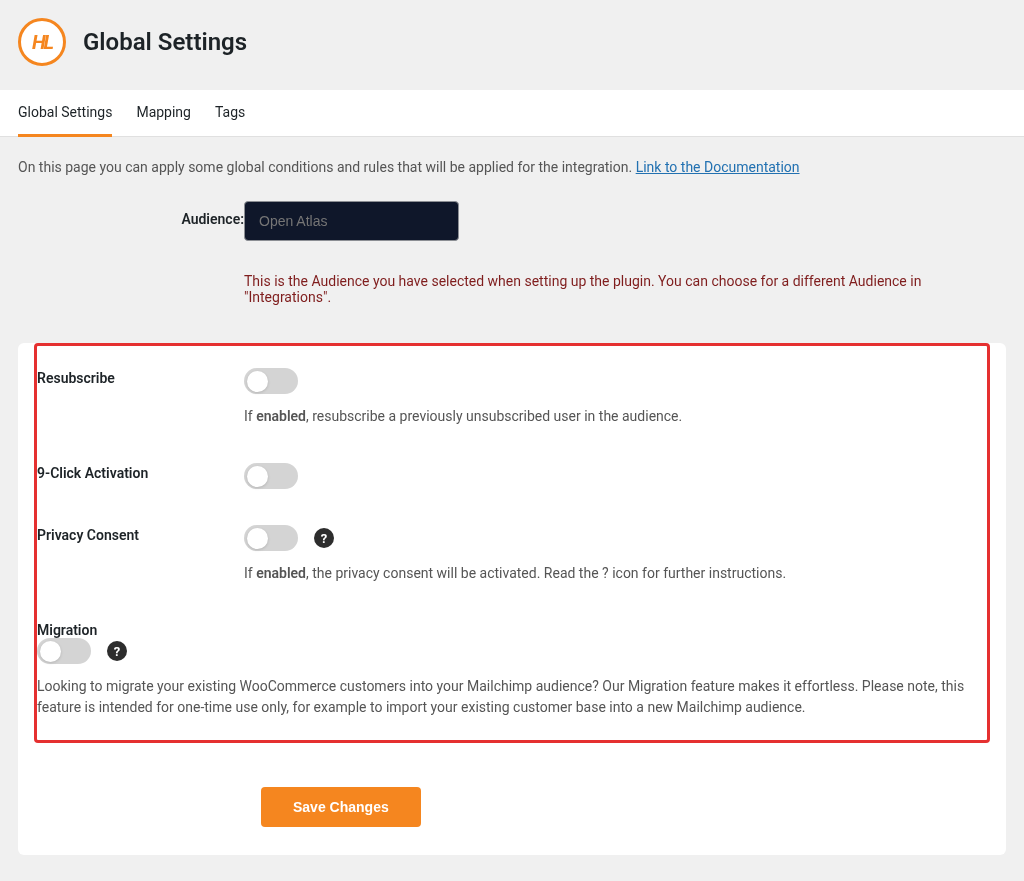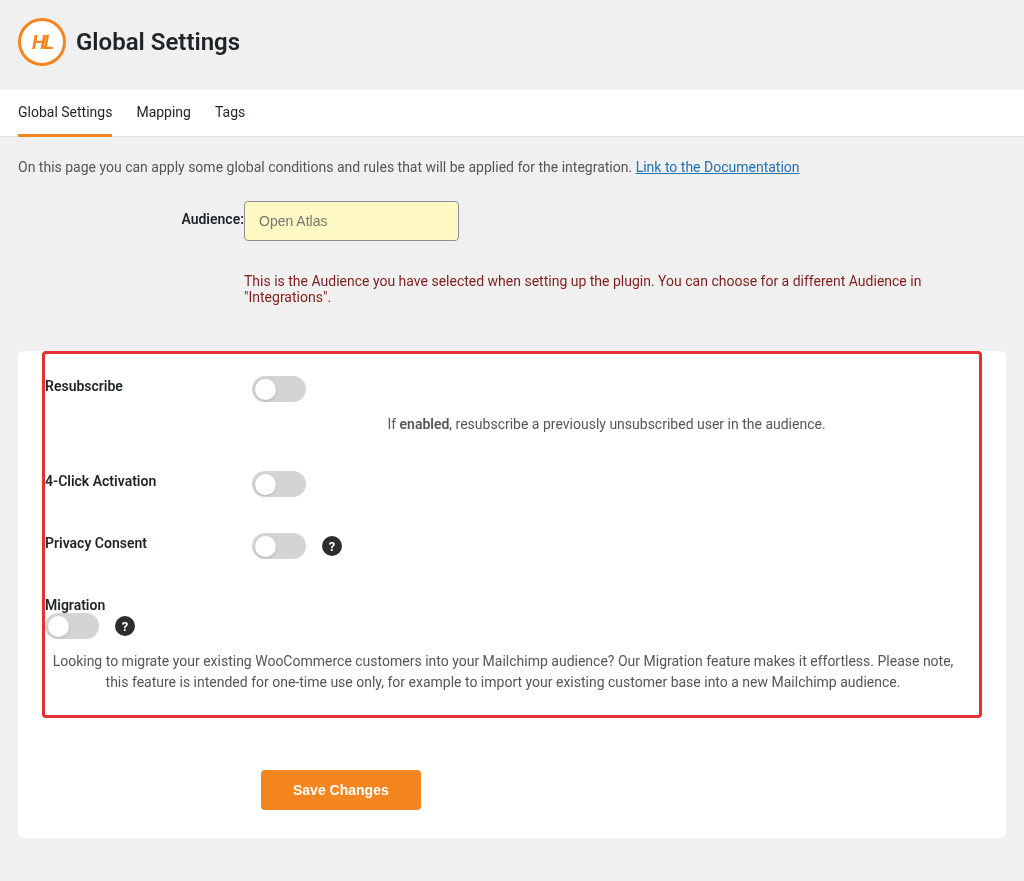--- a/index.html
+++ b/index.html
@@ -11,21 +11,21 @@
       font-family: -apple-system, BlinkMacSystemFont, "Segoe UI", Roboto, sans-serif;
       background: #f0f0f0;
       color: #1d2327;
       font-size: 14px;
       width: 1024px;
     }
     .header {
       display: flex;
       align-items: center;
       padding: 18px 18px 24px 18px;
-      gap: 10px;
+      gap: 17px;
     }
     .logo {
       width: 48px;
       height: 48px;
       border-radius: 50%;
       border: 3px solid #f5861f;
       display: flex;
       align-items: center;
       justify-content: center;
       color: #f5861f;
@@ -84,36 +84,36 @@
       flex: 1;
     }
     .select-input {
       width: 215px;
       height: 40px;
       border: 1px solid #8c8f94;
       border-radius: 4px;
       padding: 8px 14px;
       font-size: 14px;
       color: #888;
-      background: #fef9c3;
+      background: #0f172a;
     }
     .audience-help {
       padding: 22px 18px 22px 244px;
       color: #7f1d1d;
       font-size: 14px;
     }
     .white-panel {
       background: white;
       margin: 0 18px 6px 18px;
       padding: 0;
       border-radius: 6px;
     }
     .highlight-box {
       border: 3px solid #e53030;
-      margin: 24px;
+      margin: 16px;
       padding: 0;
       border-radius: 4px;
     }
     .setting-row {
       display: flex;
       padding: 18px 0 18px 0;
     }
     .setting-row:first-child {
       padding-top: 22px;
     }
@@ -168,21 +168,20 @@
       font-weight: 700;
       margin-left: 16px;
       cursor: pointer;
       vertical-align: middle;
     }
     .setting-desc {
       margin-top: 12px;
       color: #555;
       font-size: 14px;
       line-height: 1.5;
-      text-align: center;
     }
     .setting-desc b {
       font-weight: 600;
     }
     .save-row {
       padding: 28px 0 28px 243px;
     }
     .save-btn {
       background: #f5861f;
       color: white;
@@ -234,34 +233,37 @@
         <div class="toggle-wrap">
           <div class="toggle"></div>
         </div>
         <div class="setting-desc">
           <span>If </span><b>enabled</b><span>, resubscribe a previously unsubscribed user in the audience.</span>
         </div>
       </div>
     </div>
 
     <div class="setting-row">
-      <div class="setting-label">4-Click Activation</div>
+      <div class="setting-label">9-Click Activation</div>
       <div class="setting-control">
         <div class="toggle-wrap">
           <div class="toggle"></div>
         </div>
       </div>
     </div>
 
     <div class="setting-row">
       <div class="setting-label">Privacy Consent</div>
       <div class="setting-control">
         <div class="toggle-wrap">
           <div class="toggle"></div>
           <span class="help-icon">?</span>
+        </div>
+        <div class="setting-desc">
+          <span>If </span><b>enabled</b><span>, the privacy consent will be activated. Read the ? icon for further instructions.</span>
         </div>
       </div>
     </div>
 
     <div class="setting-row">
       <div class="setting-label">Migration</div>
       <div class="setting-control">
         <div class="toggle-wrap">
           <div class="toggle"></div>
           <span class="help-icon">?</span>

